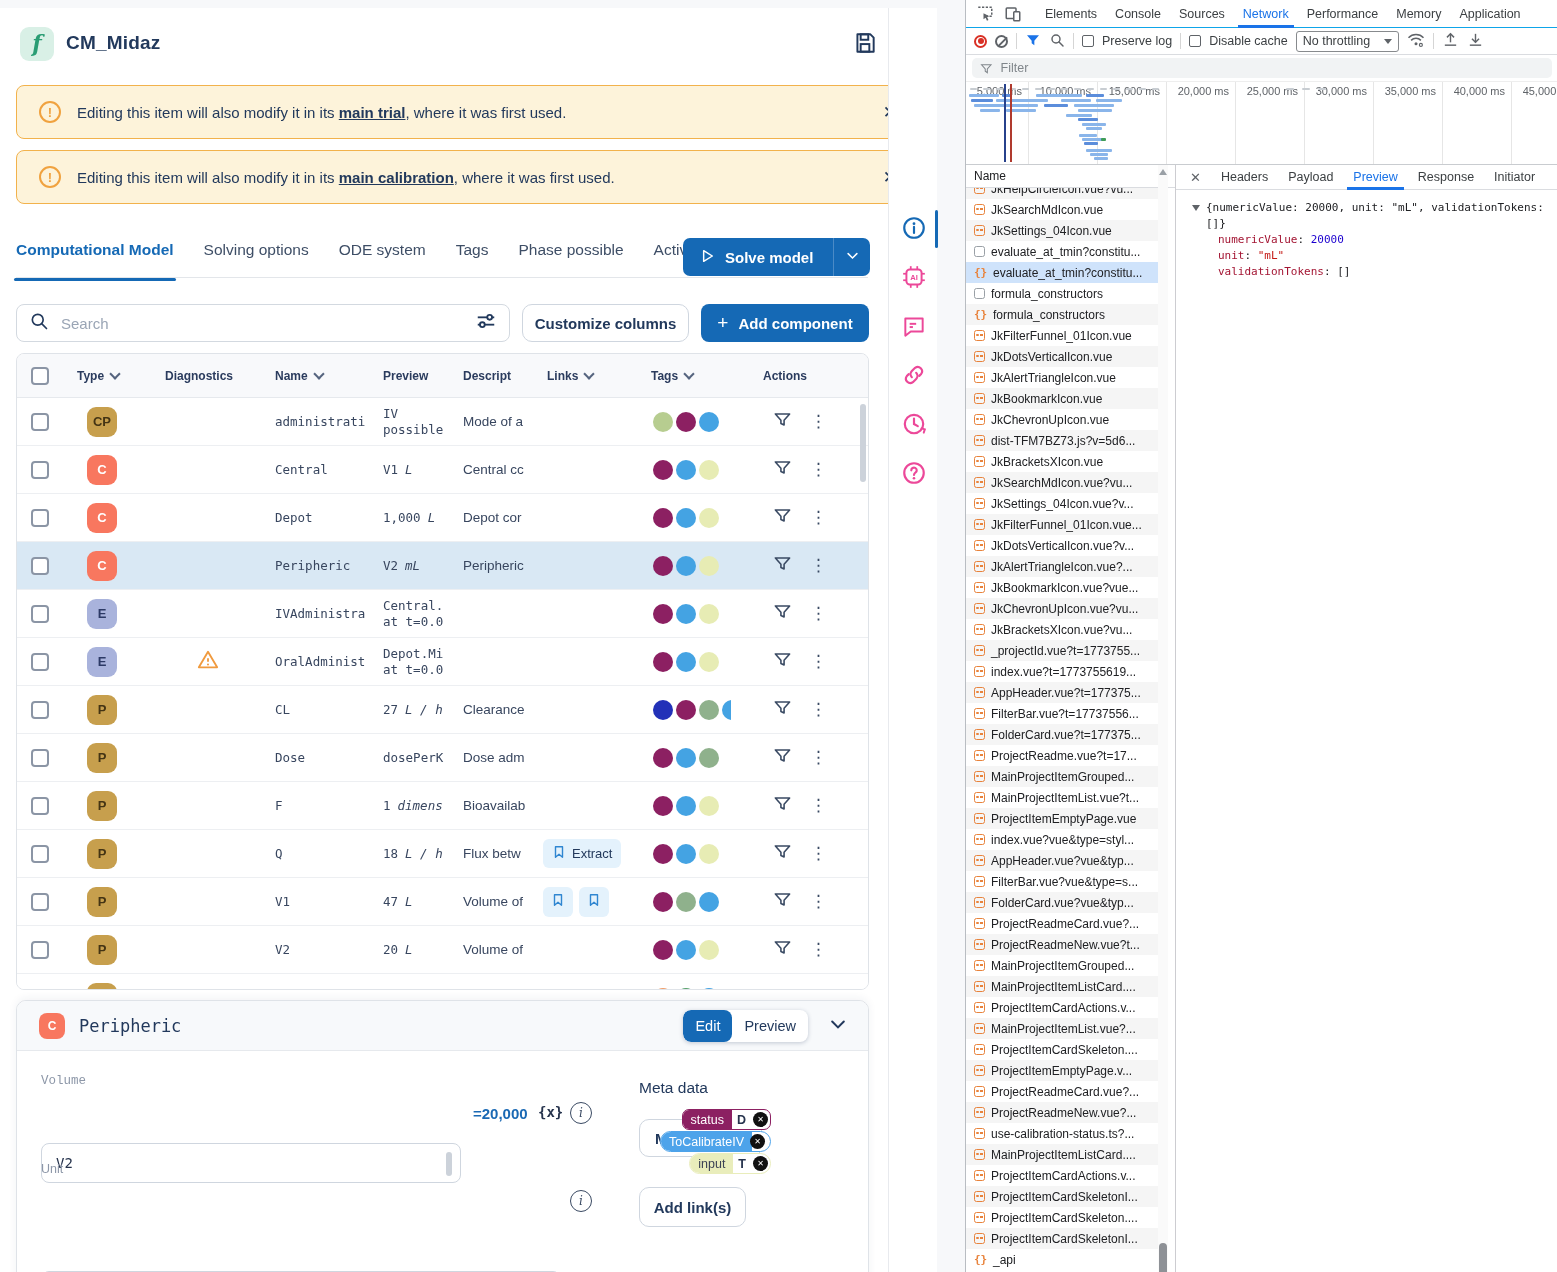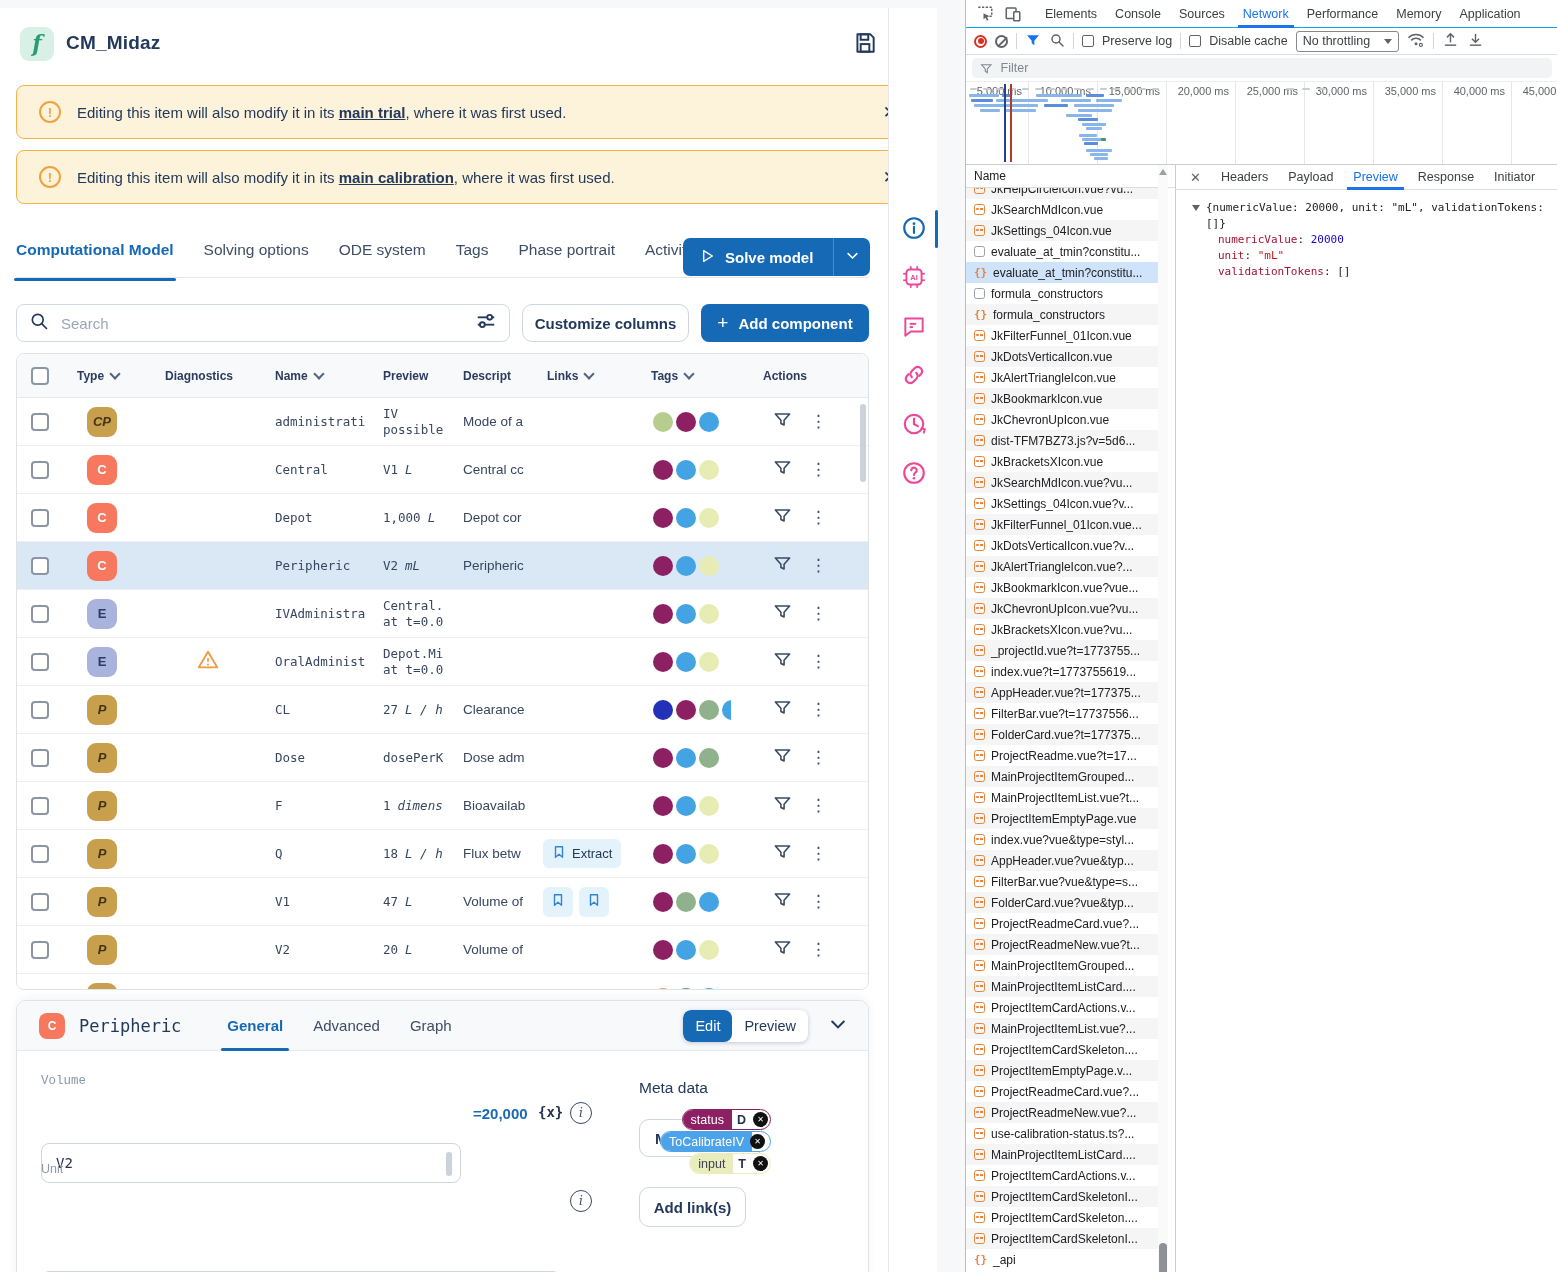--- a/index.html
+++ b/index.html
@@ -63,21 +63,21 @@
   .trow{display:grid;grid-template-columns:48px 88px 110px 108px 80px 84px 104px 112px 119px;align-items:center;}
   #thead{height:44px;background:#f8f9fb;border-bottom:1px solid #e6e9ed;font-size:12px;font-weight:bold;color:#2b3c5e;}
   .hcell{display:flex;align-items:center;gap:7px;padding-left:12px;}
   .sortchev{width:8px;height:8px;border-right:2px solid #55647e;border-bottom:2px solid #55647e;
             transform:rotate(45deg);margin-top:-4px;}
   .body-row{height:48px;border-bottom:1px solid #edeff2;background:#fff;}
   .body-row.selected{background:#d9e8f4;}
   .cb{width:18px;height:18px;border:2px solid #8b95a5;border-radius:4px;background:#fff;margin-left:14px;cursor:pointer;}
   .badge{width:30px;height:30px;border-radius:9px;font-size:13px;font-weight:bold;display:flex;
          align-items:center;justify-content:center;margin-left:22px;}
-  .badge.gold{background:#c79f4d;color:#443414;font-style:italic;}
+  .badge.gold{background:#c79f4d;color:#443414;}
   .badge.salmon{background:#f8775f;color:#fff;}
   .badge.lavender{background:#a9b3dc;color:#2c3a66;}
   .cell-name,.cell-prev{font-family:"DejaVu Sans Mono",monospace;font-size:12.5px;color:#38465f;
          padding-left:12px;white-space:nowrap;overflow:hidden;}
   .cell-prev .unit{font-style:italic;margin-left:7px;}
   .cell-prev div{line-height:16px;}
   .cell-desc{font-size:13.5px;color:#38465f;padding-left:12px;white-space:nowrap;overflow:hidden;}
   .cell-diag{display:flex;justify-content:center;}
   .cell-links{display:flex;gap:6px;padding-left:8px;}
   .chip{background:#e4f2fc;border-radius:6px;display:flex;align-items:center;gap:6px;padding:6px 9px;
@@ -226,21 +226,21 @@
       <span class="warn-circle">!</span>
       <span><span>Editing this item will also modify it in its </span><a>main calibration</a><span>, where it was first used.</span></span>
       <span class="bx">✕</span>
     </div>
 
     <div id="app-tabs" class="abs">
         <div class="app-tab active">Computational Model</div>
         <div class="app-tab">Solving options</div>
         <div class="app-tab">ODE system</div>
         <div class="app-tab">Tags</div>
-        <div class="app-tab">Phase portrait</div>
+        <div class="app-tab">Phase possible</div>
         <div class="app-tab">Activity feed</div>
       </div>
     <div id="tabs-track" class="abs"></div>
 
     <div id="solve-btn" class="abs">
       <span class="play"><svg viewBox="0 0 24 24" width="16" height="16">
             <path d="M7 4l13 8-13 8z" fill="none" stroke="#fff" stroke-width="2.2" stroke-linejoin="round"></path>
           </svg></span>
       <span>Solve model</span>
       <span class="sep"></span>
@@ -670,25 +670,20 @@
             </div>
           </div>
         </div>
     </div>
     <div id="table-scroll" class="abs"></div>
 
     <div id="detail-card" class="abs">
       <div id="detail-head">
         <span id="detail-badge">C</span>
         <span id="detail-title">Peripheric</span>
-        <div id="detail-tabs">
-            <div class="dtab active">General</div>
-            <div class="dtab">Advanced</div>
-            <div class="dtab">Graph</div>
-          </div>
         <span id="detail-kebab" class="kebab">⋮</span>
         <div id="mode-toggle">
           <span id="mode-edit">Edit</span>
           <span id="mode-preview">Preview</span>
         </div>
         <span id="panel-collapse"><svg viewBox="0 0 24 24" width="20" height="20">
               <path d="M5 9l7 7 7-7" fill="none" stroke="#22395c" stroke-width="2.4" stroke-linecap="round"></path>
             </svg></span>
       </div>
 
@@ -708,21 +703,21 @@
       </div>
       <div class="field-input abs" style="left:24px;top:180px;width:520px;">
         
       </div>
       <span class="icircle abs" style="left:553px;top:189px;">i</span>
 
       <div id="meta-heading" class="abs" style="left:622px;top:78px;">Meta data</div>
       <div class="abs" style="left:622px;top:118px;position:absolute;">
         <div id="manage-tags-btn" class="btn-outline" style="position:relative;">Manage tags</div>
         <div id="meta-pills" style="left:132px;">
-            <div class="pill" style="border-color: rgb(140, 32, 98);">
+            <div class="pill" style="border-color: rgb(140, 32, 98); border-radius: 7px;">
               <span class="plab" style="background: rgb(140, 32, 98); color: rgb(255, 255, 255);">status</span>
               <span class="pval">D</span>
               <span class="pxc">✕</span>
             </div>
             <div class="pill" style="border-color: rgb(77, 163, 234); padding-right: 16px;">
               <span class="plab" style="background: rgb(77, 163, 234); color: rgb(255, 255, 255);">ToCalibrateIV</span>
               <span class="pxc" style="margin: 0px 3px 0px -16px; position: relative; left: 14px;">✕</span>
             </div>
             <div class="pill" style="border-color: rgb(233, 237, 187);">
               <span class="plab" style="background: rgb(233, 237, 187); color: rgb(59, 66, 84);">input</span>

